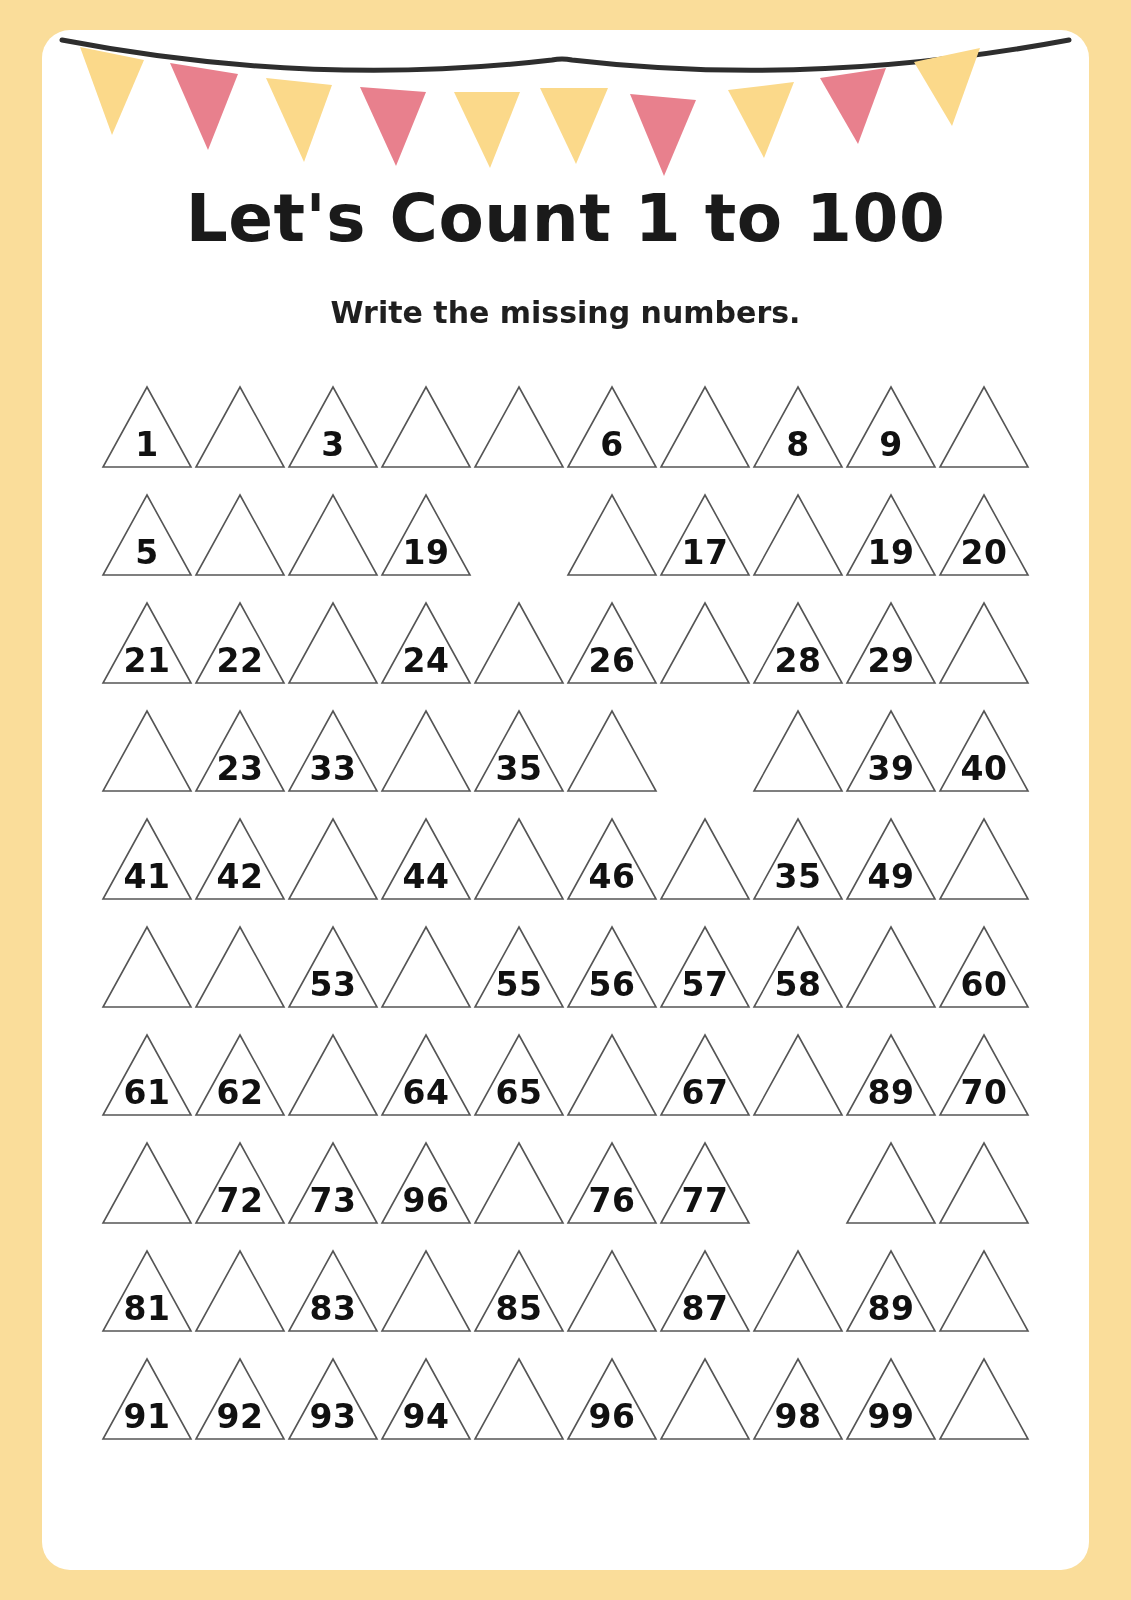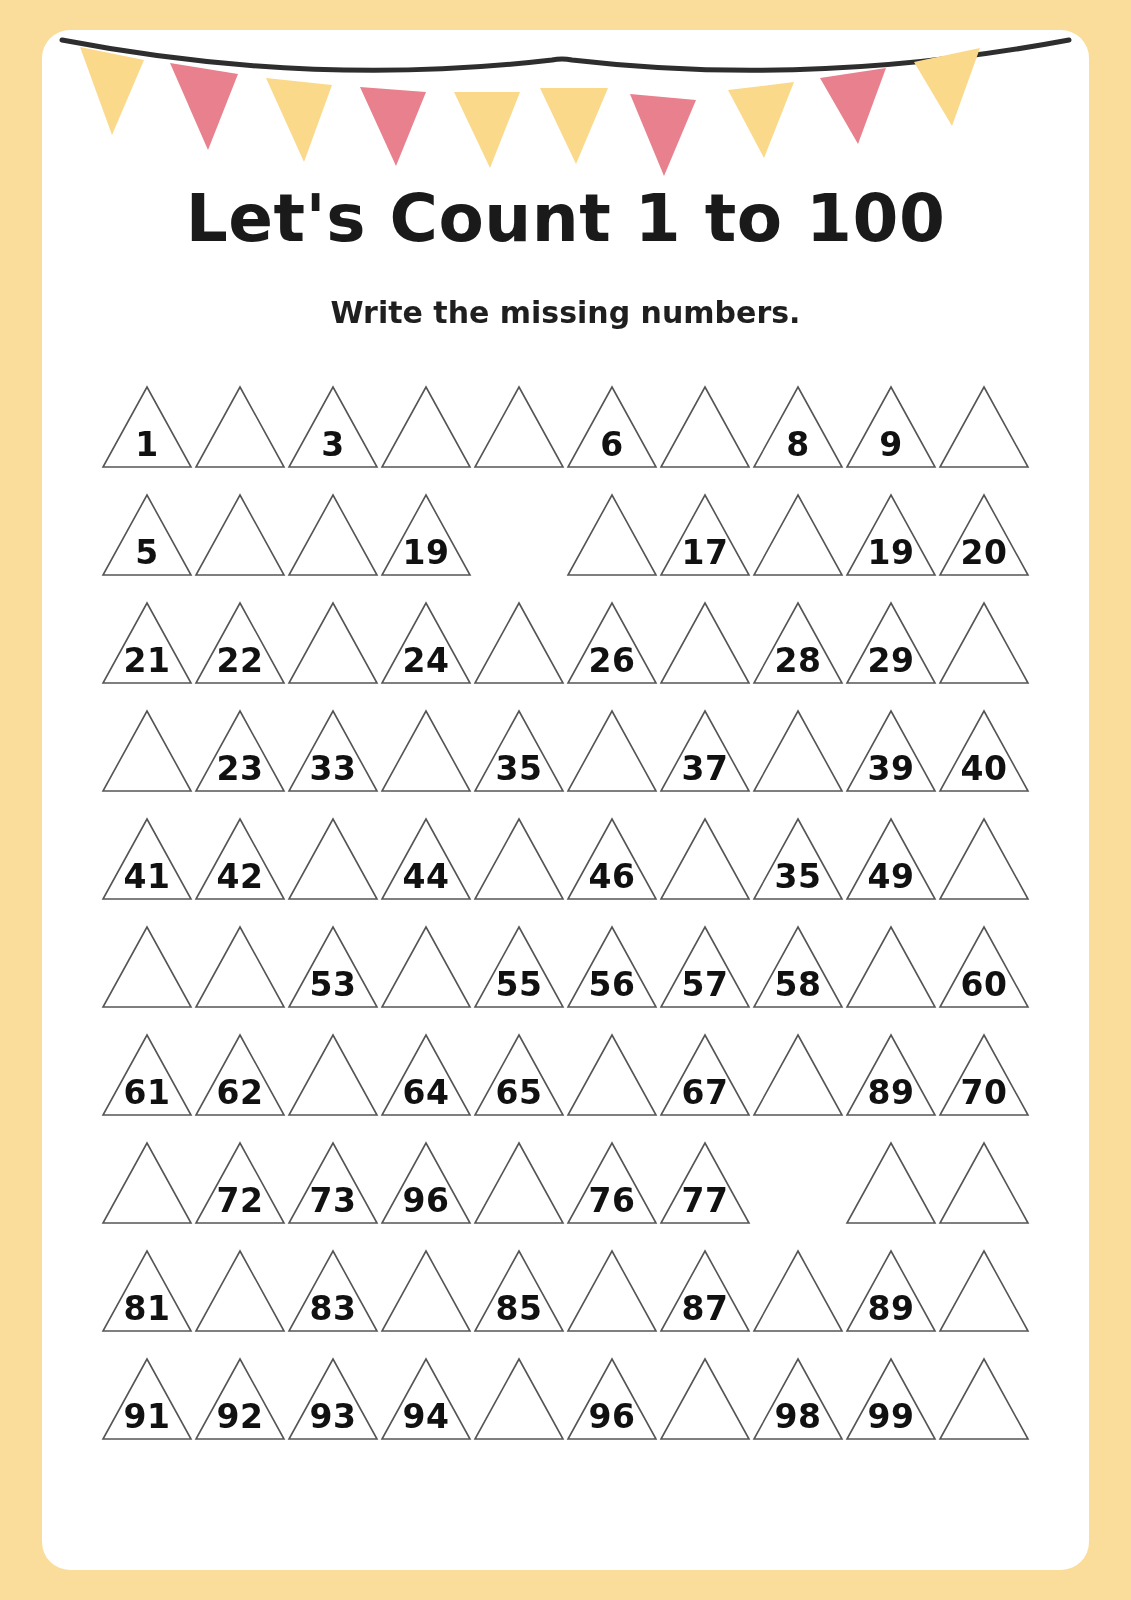--- a/index.html
+++ b/index.html
@@ -319,26 +319,20 @@
             <polygon points="47,3 91,83 3,83" fill="none" stroke="#555555" stroke-width="1.6"></polygon>
           </svg>
           <div class="num">35</div>
         </div>
         <div class="cell" style="left: 465px;">
           <svg width="94" height="86" viewBox="0 0 94 86">
             <polygon points="47,3 91,83 3,83" fill="none" stroke="#555555" stroke-width="1.6"></polygon>
           </svg>
           <div class="num"></div>
         </div>
-        <div class="cell" style="left: 558px;">
-          <svg width="94" height="86" viewBox="0 0 94 86">
-            <polygon points="47,3 91,83 3,83" fill="none" stroke="#555555" stroke-width="1.6"></polygon>
-          </svg>
-          <div class="num">37</div>
-        </div>
         <div class="cell" style="left: 651px;">
           <svg width="94" height="86" viewBox="0 0 94 86">
             <polygon points="47,3 91,83 3,83" fill="none" stroke="#555555" stroke-width="1.6"></polygon>
           </svg>
           <div class="num"></div>
         </div>
         <div class="cell" style="left: 744px;">
           <svg width="94" height="86" viewBox="0 0 94 86">
             <polygon points="47,3 91,83 3,83" fill="none" stroke="#555555" stroke-width="1.6"></polygon>
           </svg>

